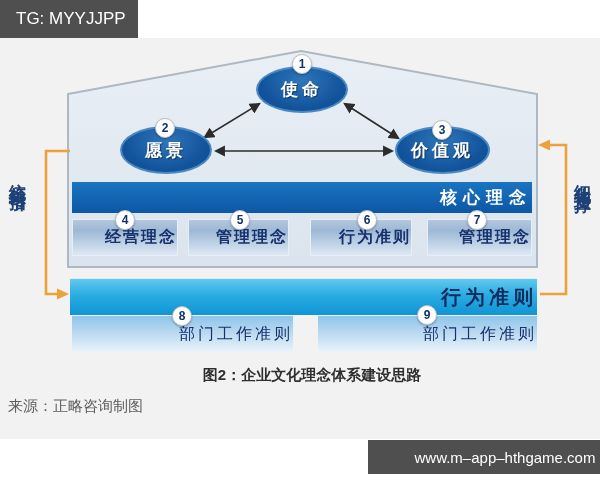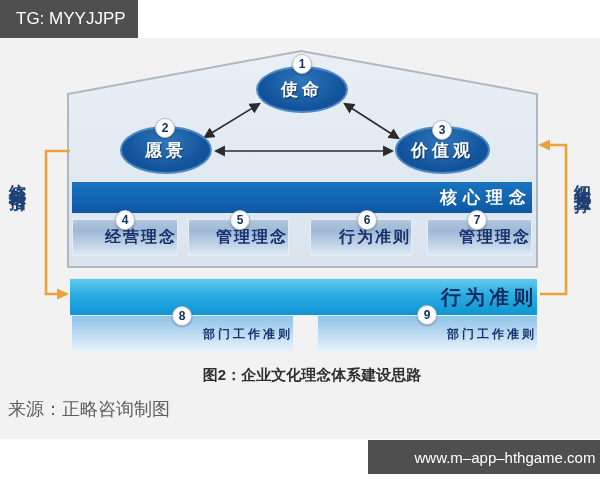--- a/index.html
+++ b/index.html
@@ -38,32 +38,32 @@
     border:1px solid #e7eef6;
     font-family:Liberation Mono, monospace;
   }
   .bar.conduct{
     background:linear-gradient(180deg,#62c9ef 0%,#2aabe2 45%,#0f95d4 100%);
     color:#0d2d5e;font-weight:bold;font-size:20px;letter-spacing:4px;
     border-top:1px solid rgba(255,255,255,.85);
   }
   .bar.sub{
     background:linear-gradient(180deg,#8fc4ea 0%,#b8d8f0 45%,#eaf4fb 100%);
-    color:#16316b;font-weight:bold;font-size:12px;letter-spacing:3px;
+    color:#16316b;font-weight:normal;font-size:16px;letter-spacing:3px;
   }
   .vlabel{
     writing-mode:vertical-rl;text-orientation:upright;
     font-weight:bold;font-size:17px;color:#1d4076;letter-spacing:3px;z-index:4;
   }
   .caption{
     left:0;top:366px;width:600px;text-align:center;
     font-size:15px;font-weight:700;color:#2f2f2f;z-index:4;margin-left:12px;
   }
   .source{
-    left:8px;top:397px;font-size:18px;color:#5e5e5e;z-index:4;
+    left:8px;top:397px;font-size:15px;color:#5e5e5e;z-index:4;
   }
 </style>
 </head>
 <body>
 
 <div id="screen">
 
   <div class="abs panel"></div>
 
   <svg class="abs" style="left:0;top:0;z-index:2" width="600" height="480" viewBox="0 0 600 480">

